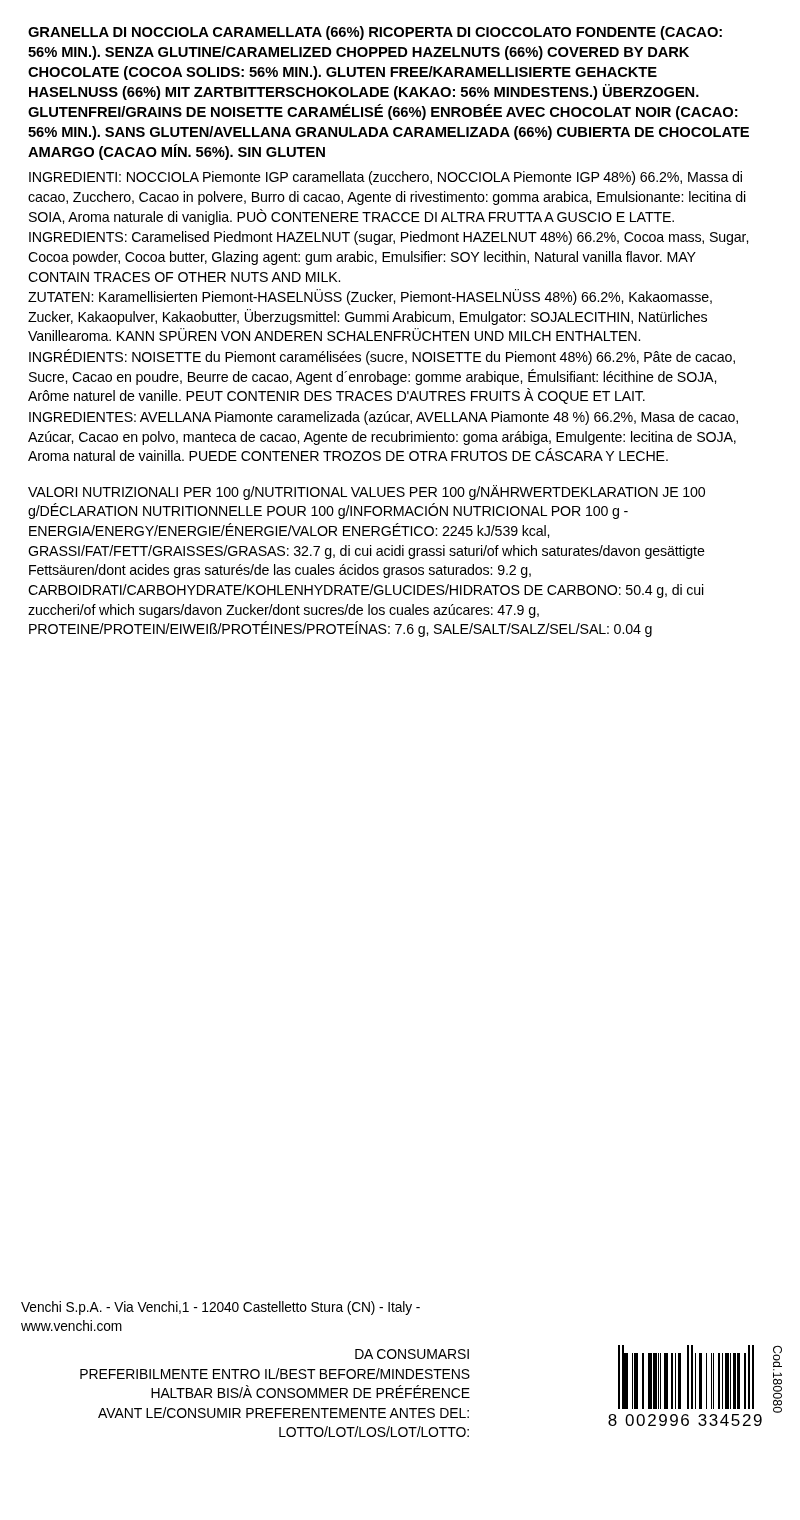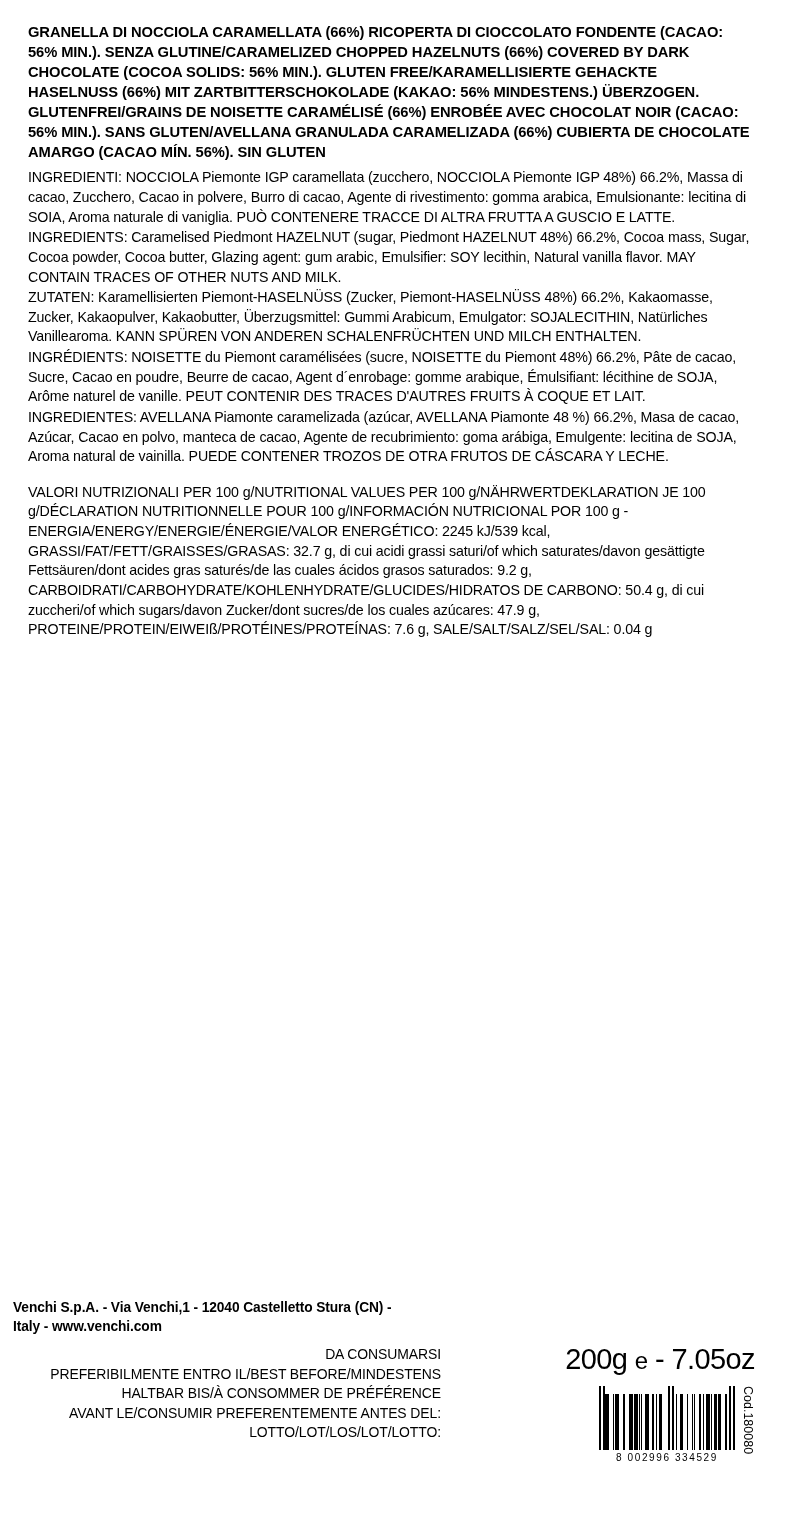--- a/index.html
+++ b/index.html
@@ -46,36 +46,35 @@
     margin-bottom: 2px;
   }
   .nutrition {
     margin-top: 16px;
   }
   .nutrition .para {
     margin-bottom: 0px;
   }
   .footer {
     position: absolute;
-    left: 13px;
+    left: 21px;
     top: 1298px;
     width: 744px;
-    font-weight: bold;
   }
   .company {
     font-size: 14.2px;
     line-height: 1.33;
     letter-spacing: -0.1px;
     width: 420px;
     transform: scaleX(0.97);
     transform-origin: left top;
   }
   .footer-bottom {
     position: absolute;
-    left: 11px;
+    left: 40px;
     top: 1345px;
     width: 744px;
     display: flex;
     justify-content: space-between;
     align-items: flex-start;
     gap: 20px;
   }
   .best-before {
     width: 430px;
     text-align: right;
@@ -118,21 +117,21 @@
   }
   .barcode span {
     display: block;
     background: #000;
     height: 100%;
   }
   .barcode span.short {
     height: 56px;
   }
   .barcode-digits {
-    font-size: 10px;
+    font-size: 17px;
     letter-spacing: 1.6px;
     margin-top: 2px;
     white-space: nowrap;
     font-family: "Liberation Sans", sans-serif;
   }
   .code-vertical {
     writing-mode: vertical-rl;
     text-orientation: mixed;
     font-size: 12.5px;
     letter-spacing: 0px;
@@ -174,25 +173,20 @@
 <div class="footer-bottom">
   <div class="best-before">
     <div>DA CONSUMARSI</div>
     <div>PREFERIBILMENTE ENTRO IL/BEST BEFORE/MINDESTENS</div>
     <div>HALTBAR BIS/À CONSOMMER DE PRÉFÉRENCE</div>
     <div>AVANT LE/CONSUMIR PREFERENTEMENTE ANTES DEL:</div>
     <div>LOTTO/LOT/LOS/LOT/LOTTO:</div>
   </div>
 
   <div class="right-col">
-    <div class="weight">
-      <span>200g</span>
-      <span class="e-mark">e</span>
-      <span>- 7.05oz</span>
-    </div>
     <div class="barcode-wrap">
       <div class="barcode-area">
         <div class="barcode" id="barcode">
             <span style="width: 2px;"></span>
             <span style="width: 2px; background: transparent;"></span>
             <span style="width: 2px;"></span>
             <span class="short" style="width: 4px;"></span>
             <span class="short" style="width: 4px; background: transparent;"></span>
             <span class="short" style="width: 1px;"></span>
             <span class="short" style="width: 1px; background: transparent;"></span>

